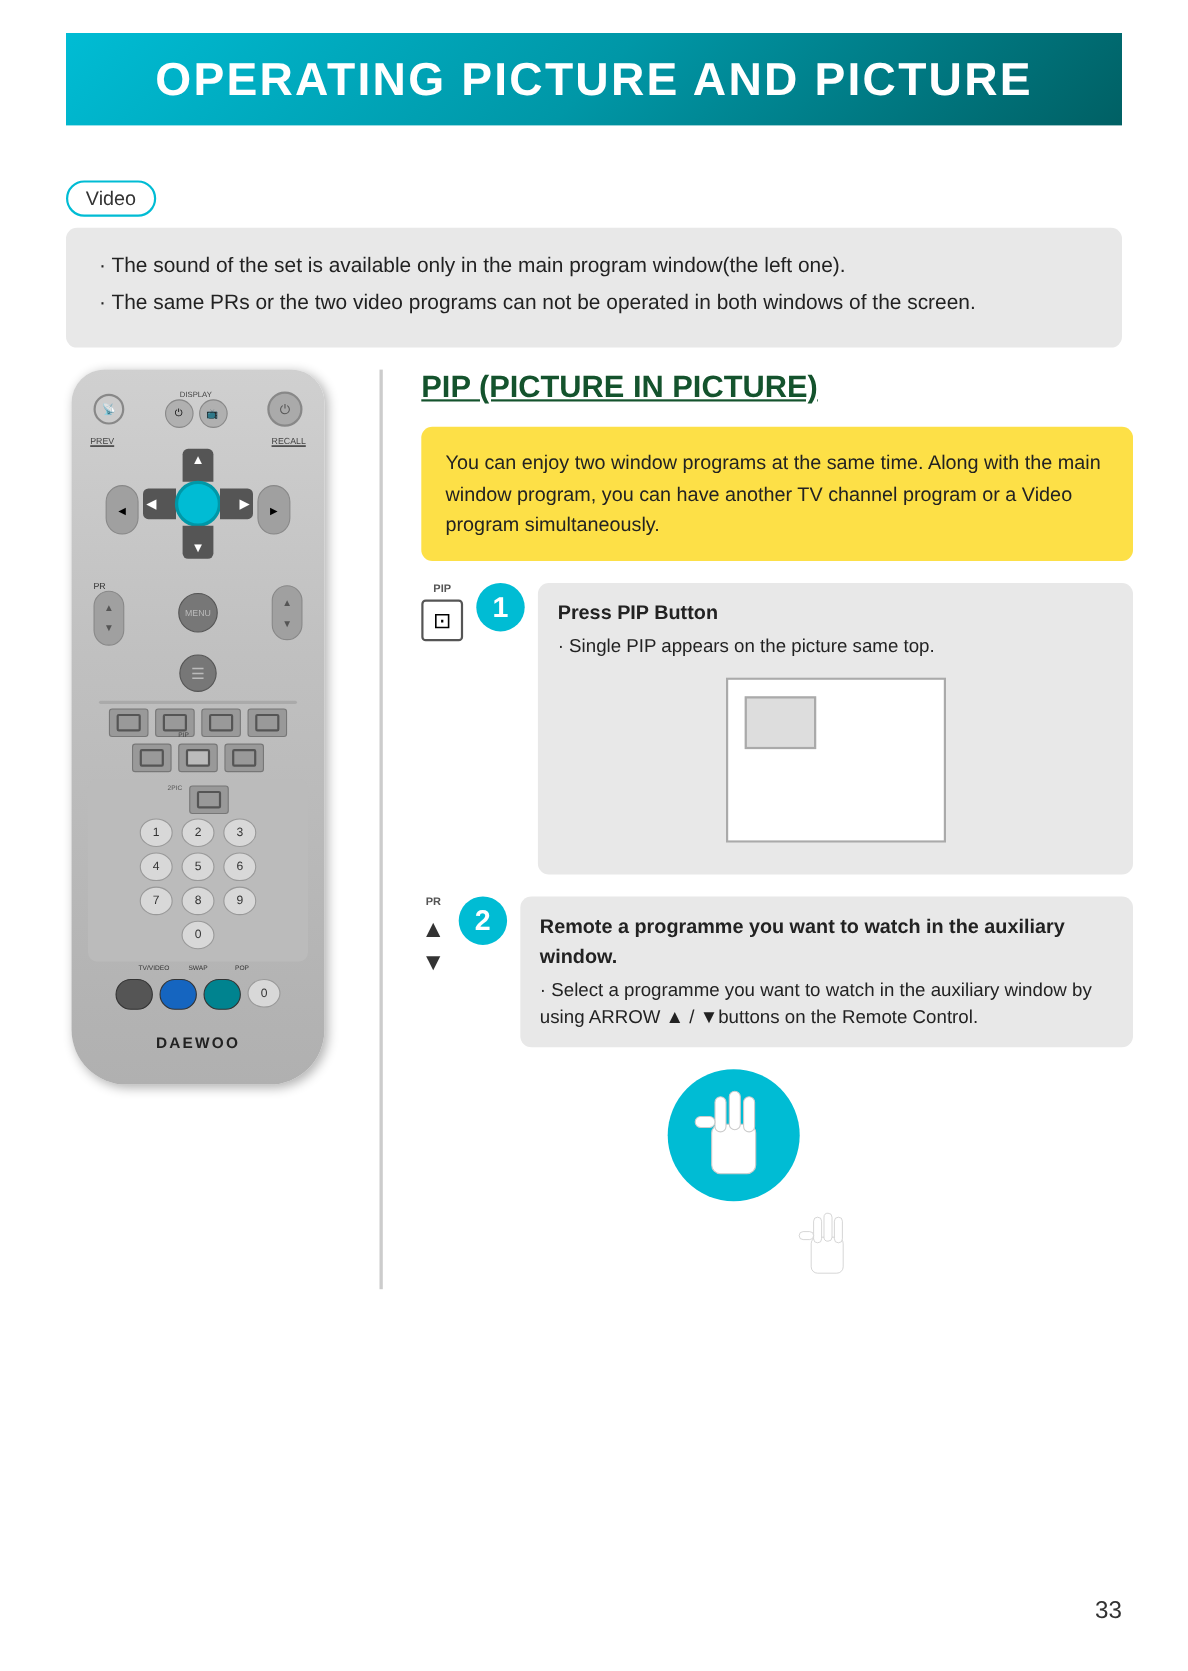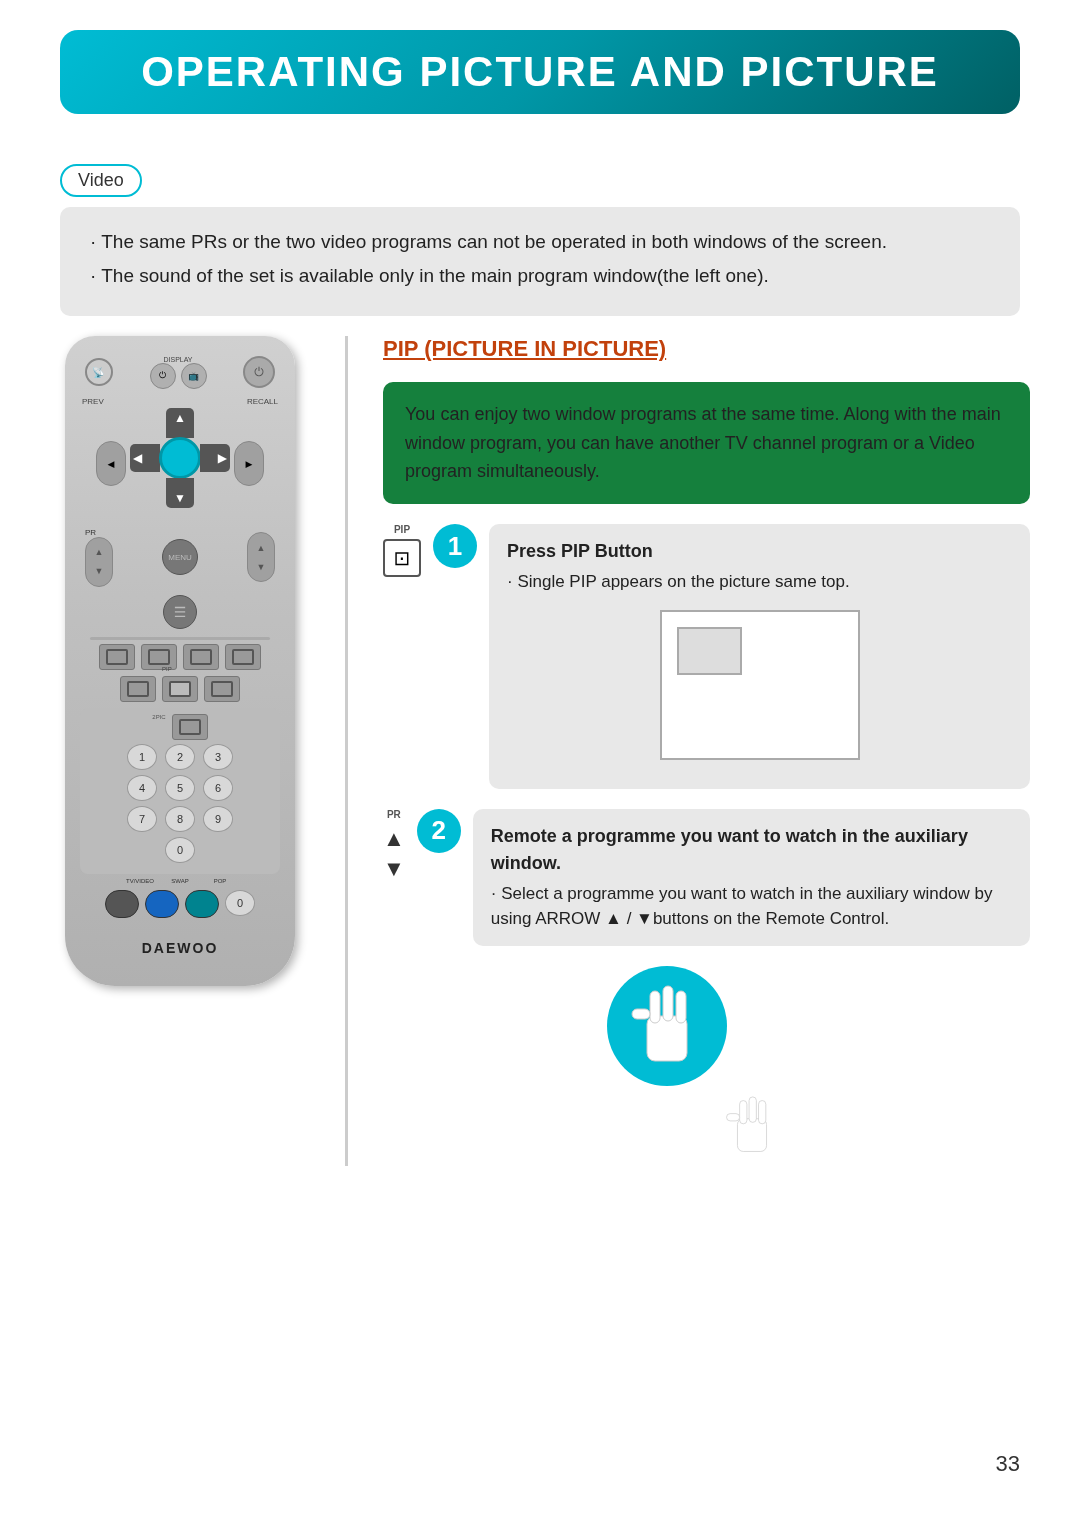--- a/index.html
+++ b/index.html
@@ -9,21 +9,21 @@
       background: #ffffff;
       font-family: Arial, sans-serif;
       position: relative;
       overflow: hidden;
     }
 
     
     .header-banner {
       background: linear-gradient(135deg, #00bcd4 0%, #0097a7 50%, #006064 100%);
       margin: 30px 60px 0 60px;
-      border-radius: 18px;
+      border-radius: 0;
       padding: 18px 40px;
       text-align: center;
     }
     .header-title {
       color: white;
       font-size: 42px;
       font-weight: 900;
       letter-spacing: 2px;
       text-transform: uppercase;
     }
@@ -180,20 +180,21 @@
     }
     .arrow-symbol {
       color: white;
       font-size: 12px;
     }
     .prev-recall {
       display: flex;
       justify-content: space-between;
       margin-bottom: 2px;
       padding: 0 2px;
+      text-decoration: underline;
     }
     .prev-recall span {
       font-size: 8px;
       color: #444;
     }
 
     
     .pr-section {
       display: flex;
       justify-content: space-between;
@@ -286,28 +287,28 @@
       font-weight: 900;
       color: #222;
       letter-spacing: 2px;
     }
 
     
     .right-content {
       flex: 1;
     }
     .pip-title {
-      font-size: 22px;
+      font-size: 28px;
       font-weight: 900;
-      color: #c2410c;
+      color: #14532d;
       text-decoration: underline;
       margin-bottom: 20px;
     }
     .pip-description {
-      background: #15803d;
+      background: #fde047;
       border-radius: 10px;
       padding: 18px 22px;
       font-size: 18px;
       line-height: 1.6;
       color: #222;
       margin-bottom: 20px;
     }
 
     
     .step-row {
@@ -435,22 +436,22 @@
 </head>
 <body>
 
 <div class="header-banner">
   <h1 class="header-title">OPERATING PICTURE AND PICTURE</h1>
 </div>
 
 <div class="notice-container">
   <div class="notice-badge">Video</div>
   <div class="notice-box">
+    <p>· The sound of the set is available only in the main program window(the left one).</p>
     <p>· The same PRs or the two video programs can not be operated in both windows of the screen.</p>
-    <p>· The sound of the set is available only in the main program window(the left one).</p>
   </div>
 </div>
 
 <div class="main-content">
 
   <div class="remote-section">
     <div class="remote-body">
 
       <div class="remote-top-icons">
         <div class="remote-icon-circle">📡</div>

